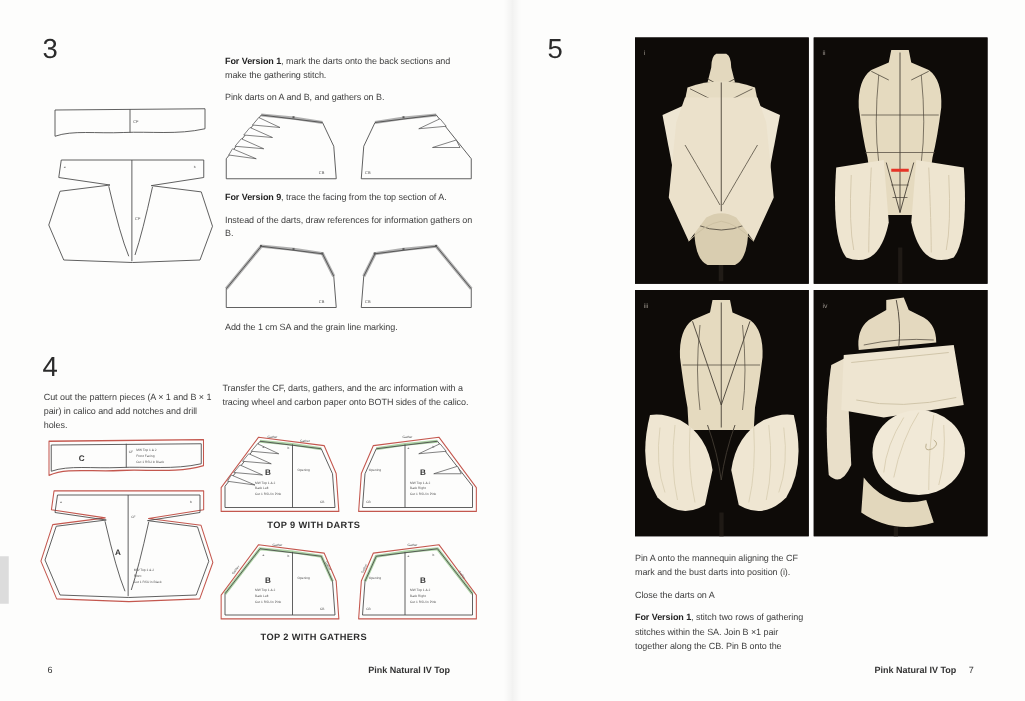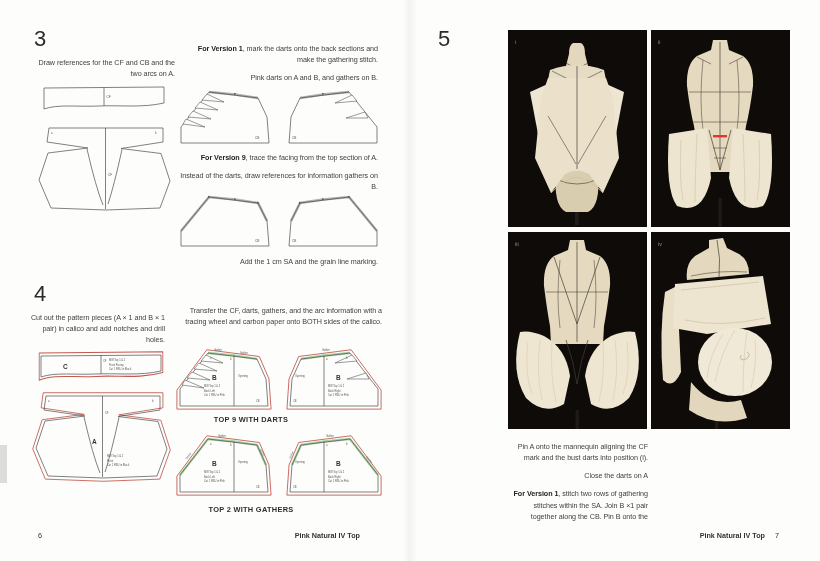--- a/index.html
+++ b/index.html
@@ -1,21 +1,21 @@
 <!DOCTYPE html>
 <html><head>
 <meta charset="utf-8">
 <style>
   html,body{margin:0;padding:0;background:#ffffff;}
   #spread{position:relative;width:820px;height:561px;background:#fdfdfc;overflow:hidden;
           font-family:"Liberation Sans","DejaVu Sans",sans-serif;}
   #gutter{position:absolute;left:403px;top:0;width:14px;height:561px;
           background:linear-gradient(to right,rgba(0,0,0,0),rgba(0,0,0,0.045),rgba(0,0,0,0));}
   .stepnum{position:absolute;font-size:22px;color:#2b2b2b;font-weight:400;}
-  .body-text{position:absolute;font-size:7.2px;line-height:1.55;color:#3f3f3f;letter-spacing:-0.05px;margin:0;text-align:right;}
+  .body-text{position:absolute;font-size:7.2px;line-height:1.55;color:#3f3f3f;letter-spacing:-0.05px;margin:0;}
   .body-text p{margin:0 0 7px 0;}
   .body-text strong{color:#232323;}
   .cap{position:absolute;font-size:7.4px;font-weight:bold;letter-spacing:0.3px;color:#2d2d2d;text-align:center;}
   .foot{position:absolute;top:531px;font-size:7.2px;color:#333;}
   .foot.title{font-weight:bold;text-align:right;}
   svg{position:absolute;overflow:visible;}
   svg text{font-family:"Liberation Sans","DejaVu Sans",sans-serif;}
   .ln{fill:none;stroke:#4a4a4a;stroke-width:0.7;stroke-linejoin:round;}
   .rd{fill:none;stroke:#c4574e;stroke-width:0.8;stroke-linejoin:round;}
   .gn{fill:none;stroke:#a7cf9e;stroke-width:2.4;opacity:0.95;}
@@ -31,23 +31,20 @@
 </style>
 </head>
 <body>
 
 <div id="spread">
   <div id="gutter"></div>
   <div id="scan-artifact"></div>
 
   <div class="stepnum" style="left:34px;top:26px">3</div>
 
-  <div class="body-text" style="left:35px;top:57px;width:140px">
-    <p>Draw references for the CF and CB and the two arcs on A.</p>
-  </div>
 
   <svg style="left:36px;top:84px" width="136" height="132" viewBox="0 0 136 132">
     <g>
       <path class="ln" d="M8,4 L128,3 L128,19 C106,24 84,21 63,22 C41,23 22,20 8,25 Z"></path>
       <line class="ln" x1="68" y1="3.5" x2="68" y2="22"></line>
       <text class="t3" x="70.5" y="14">CF</text>
     </g>
     <g>
       <path class="ln" d="M13,44 L127,44 L127,58 L85,64.5 L125,69.5 L134,97 L124,124 L70,126 L15,124 L3,96 L12,69 L52,64 L11,58 Z"></path>
       <line class="ln" x1="69.5" y1="44" x2="69.5" y2="125"></line>
@@ -112,21 +109,21 @@
       <text class="t3" x="114" y="48">CB</text>
     </g>
   </svg>
 
   <div class="body-text" style="left:180px;top:256px;width:198px">
     <p>Add the 1 cm SA and the grain line marking.</p>
   </div>
 
   <div class="stepnum" style="left:34px;top:281px">4</div>
 
-  <div class="body-text" style="left:23px;top:312px;width:142px">
+  <div class="body-text" style="left:35px;top:312px;width:142px">
     <p>Cut out the pattern pieces (A × 1 and B × 1 pair) in calico and add notches and drill holes.</p>
   </div>
 
   <svg style="left:31px;top:350px" width="140" height="136" viewBox="0 0 140 136">
     <g>
       <path class="rd" d="M10,6 L130,5 L130,21 C108,26 86,23 65,24 C43,25 24,22 10,27 Z" transform="translate(70 16) scale(1.03 1.3) translate(-70 -16)"></path>
       <path class="ln" d="M10,6 L130,5 L130,21 C108,26 86,23 65,24 C43,25 24,22 10,27 Z"></path>
       <line class="ln" x1="70" y1="5" x2="70" y2="24"></line>
       <text class="bl" x="32" y="19">C</text>
       <text class="t26" x="72" y="12">CF</text>

